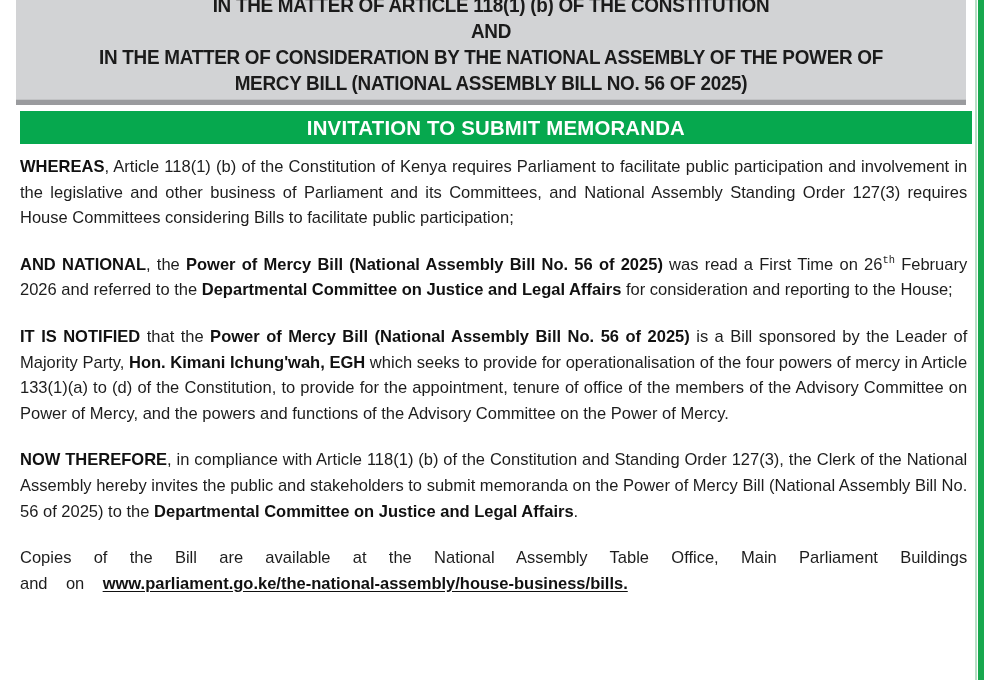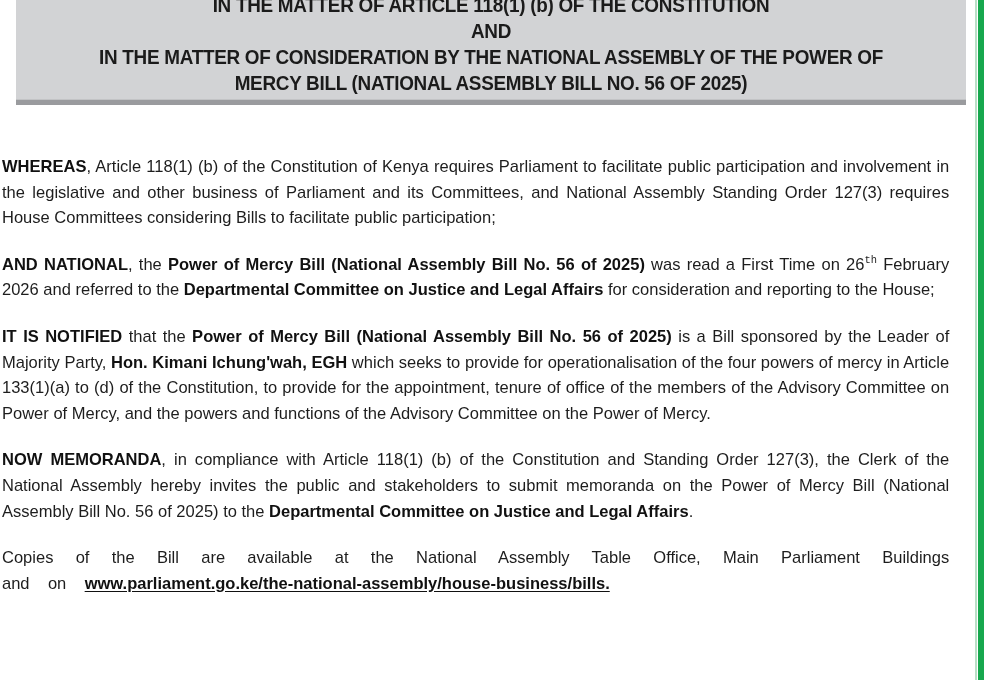--- a/index.html
+++ b/index.html
@@ -93,21 +93,21 @@
     font-weight: 700;
     font-size: 21px;
     letter-spacing: 0.2px;
     line-height: 1;
     transform: scaleX(0.97);
   }
 
   
   #body-copy {
     position: absolute;
-    left: 2px;
+    left: 20px;
     top: 154px;
     width: 952px;
   }
   .para {
     font-size: 16.6px;
     line-height: 25.6px;
     text-align: justify;
     text-justify: inter-word;
     color: #1d1d1d;
     margin: 0 0 21px 0;
@@ -148,30 +148,33 @@
 <div id="notice-page">
 
   <div id="title-block">
     <div class="title-line">IN THE MATTER OF ARTICLE 118(1) (b) OF THE CONSTITUTION</div>
     <div class="title-line">AND</div>
     <div class="title-line">IN THE MATTER OF CONSIDERATION BY THE NATIONAL ASSEMBLY OF THE POWER OF</div>
     <div class="title-line">MERCY BILL (NATIONAL ASSEMBLY BILL NO. 56 OF 2025)</div>
   </div>
   <div id="title-rule"></div>
 
+  <div id="banner">
+    <span id="banner-text">INVITATION TO SUBMIT MEMORANDA</span>
+  </div>
 
   <div id="body-copy">
 
     <p class="para"><b>WHEREAS</b><span>, Article 118(1) (b) of the Constitution of Kenya requires Parliament to facilitate public participation and involvement in the legislative and other business of Parliament and its Committees, and National Assembly Standing Order 127(3) requires House Committees considering Bills to facilitate public participation;</span></p>
 
     <p class="para"><b>AND NATIONAL</b><span>, the </span><b>Power of Mercy Bill (National Assembly Bill No. 56 of 2025)</b><span> was read a First Time on 26</span><span class="sup">th</span><span> February 2026 and referred to the </span><b>Departmental Committee on Justice and Legal Affairs</b><span> for consideration and reporting to the House;</span></p>
 
     <p class="para"><b>IT IS NOTIFIED</b><span> that the </span><b>Power of Mercy Bill (National Assembly Bill No. 56 of 2025)</b><span> is a Bill sponsored by the Leader of Majority Party, </span><b>Hon. Kimani Ichung'wah, EGH</b><span> which seeks to provide for operationalisation of the four powers of mercy in Article 133(1)(a) to (d) of the Constitution, to provide for the appointment, tenure of office of the members of the Advisory Committee on Power of Mercy, and the powers and functions of the Advisory Committee on the Power of Mercy.</span></p>
 
-    <p class="para"><b>NOW MEMORANDA</b><span>, in compliance with Article 118(1) (b) of the Constitution and Standing Order 127(3), the Clerk of the National Assembly hereby invites the public and stakeholders to submit memoranda on the Power of Mercy Bill (National Assembly Bill No. 56 of 2025) to the </span><b>Departmental Committee on Justice and Legal Affairs</b><span>.</span></p>
+    <p class="para"><b>NOW THEREFORE</b><span>, in compliance with Article 118(1) (b) of the Constitution and Standing Order 127(3), the Clerk of the National Assembly hereby invites the public and stakeholders to submit memoranda on the Power of Mercy Bill (National Assembly Bill No. 56 of 2025) to the </span><b>Departmental Committee on Justice and Legal Affairs</b><span>.</span></p>
 
     <p class="para last-para" id="para-copies"><span class="lead">Copies of the Bill are available at the National Assembly Table Office, Main Parliament Buildings and</span>&nbsp;&nbsp;&nbsp;&nbsp;<span>on</span>&nbsp;&nbsp;&nbsp;&nbsp;<a class="url" href="#">www.parliament.go.ke/the-national-assembly/house-business/bills.</a></p>
 
   </div>
 
   <div id="right-border-rule-inner"></div>
   <div id="right-border-rule"></div>
 
 </div>
 

